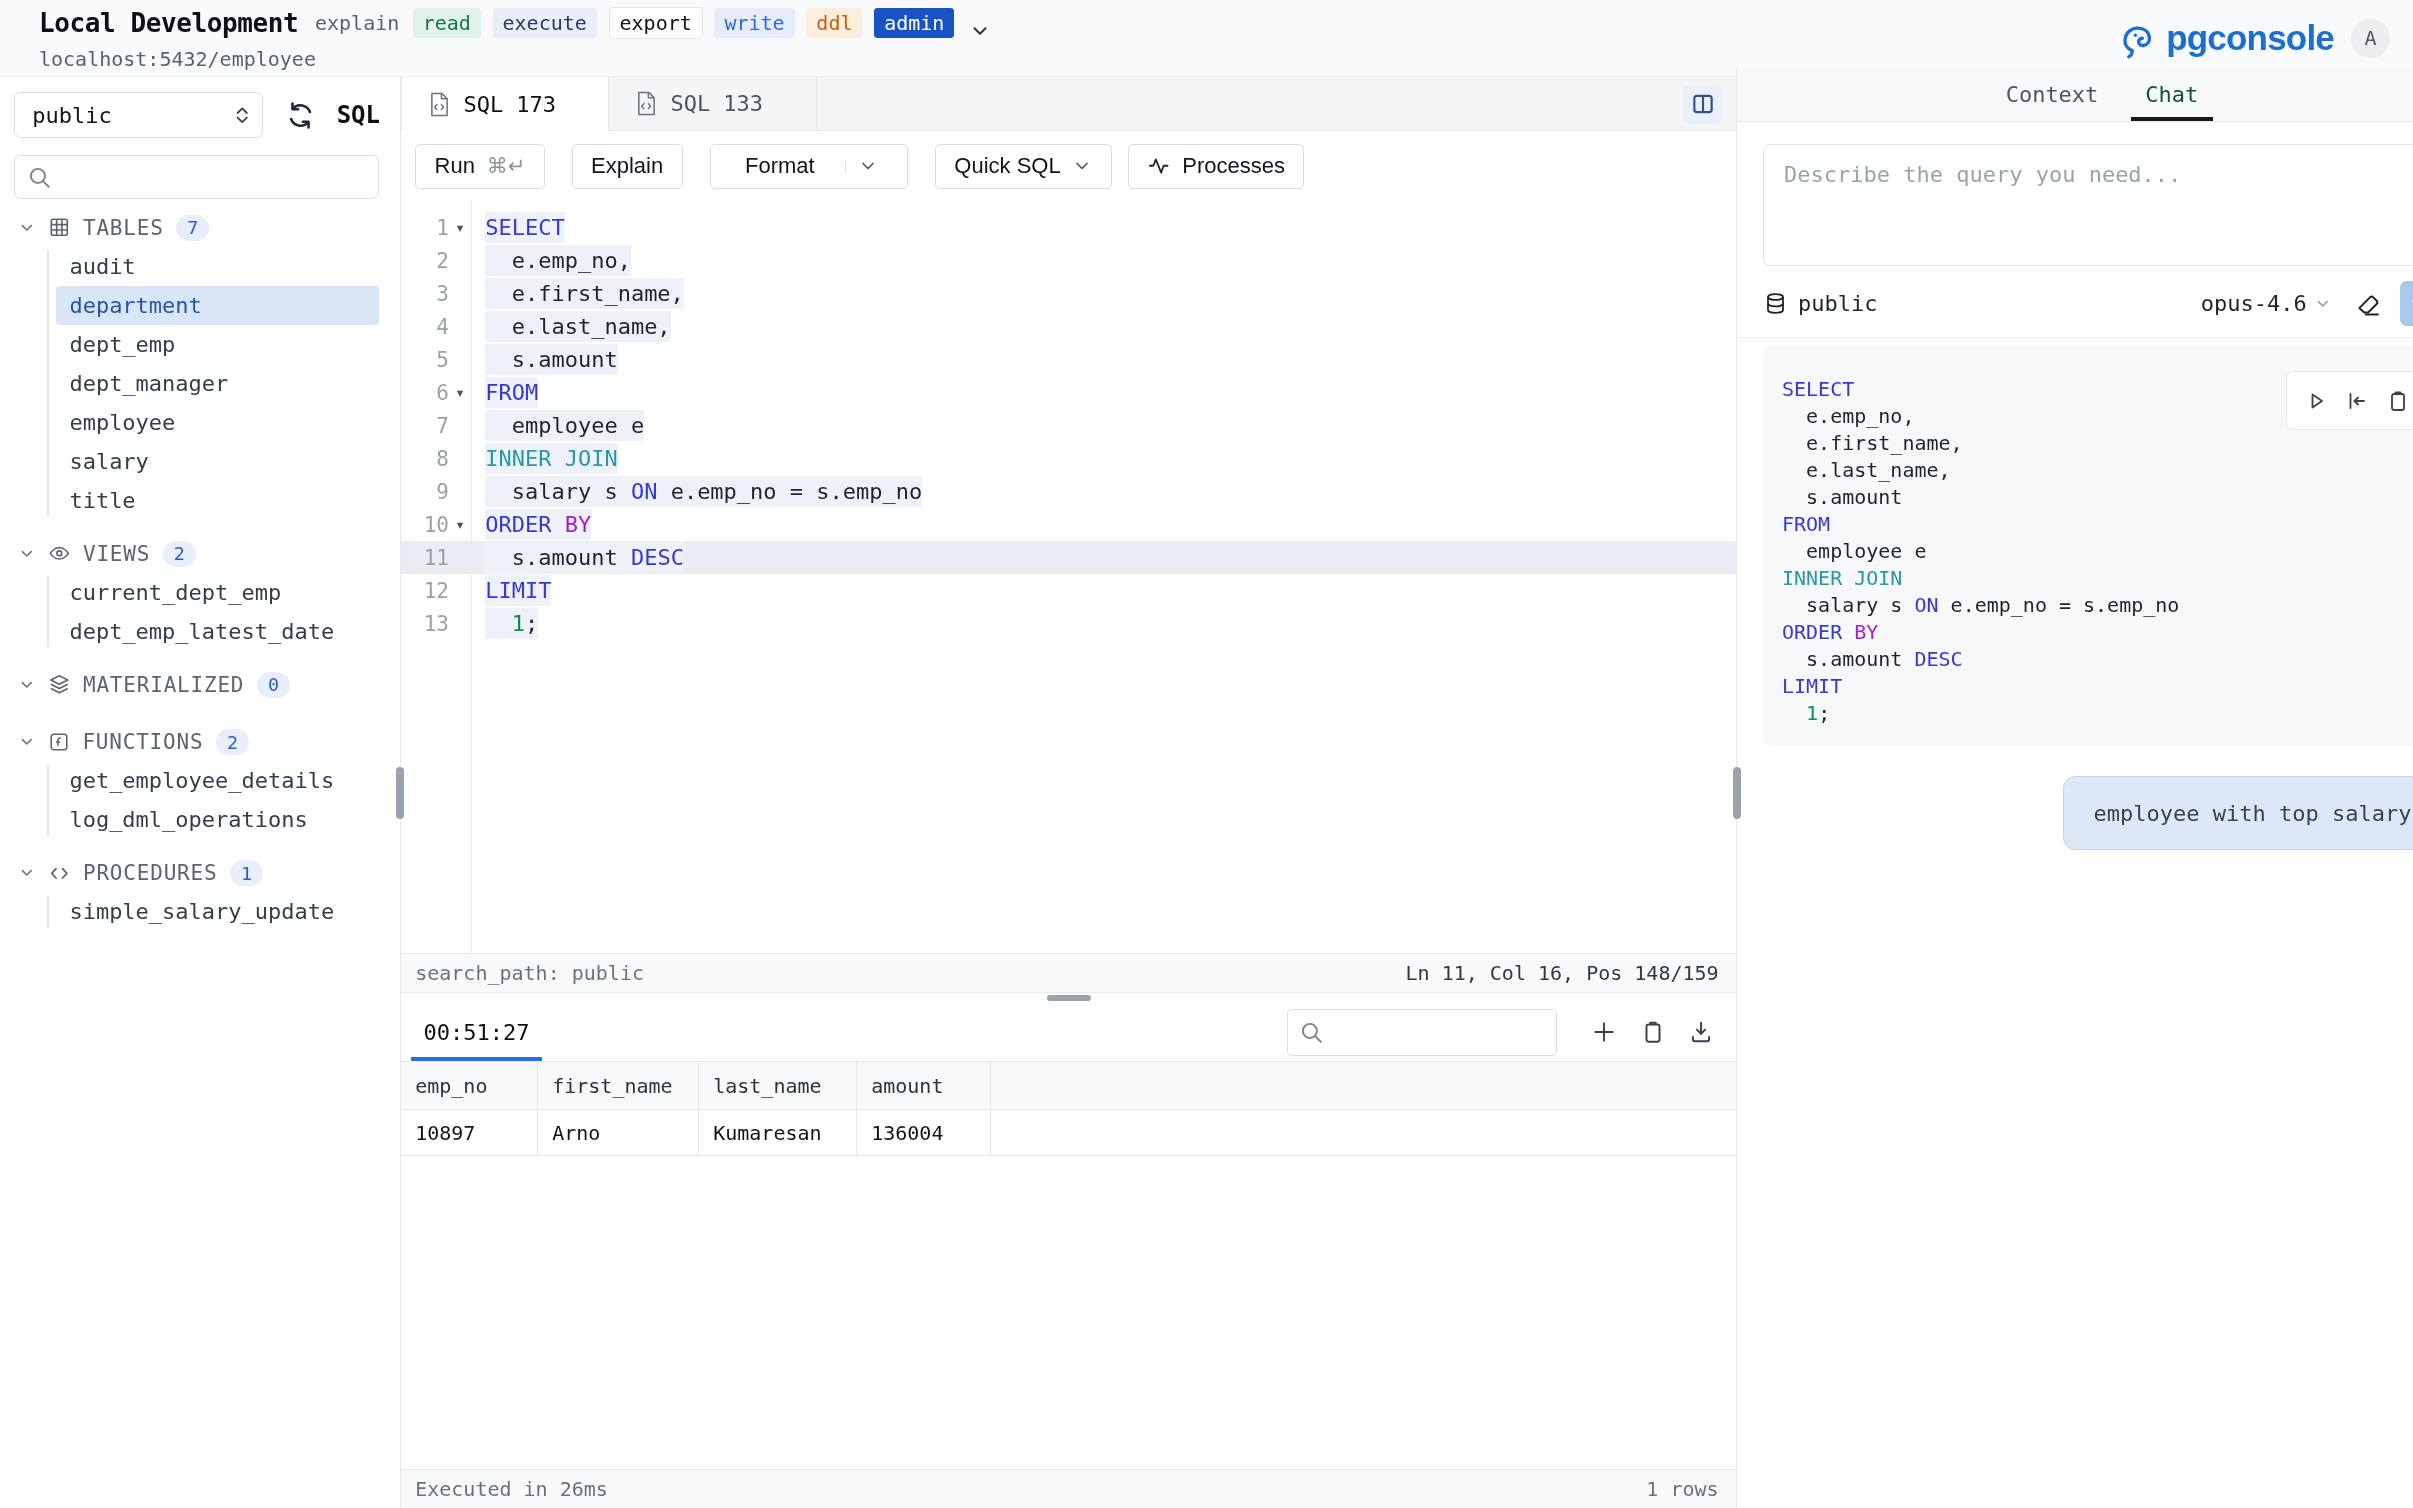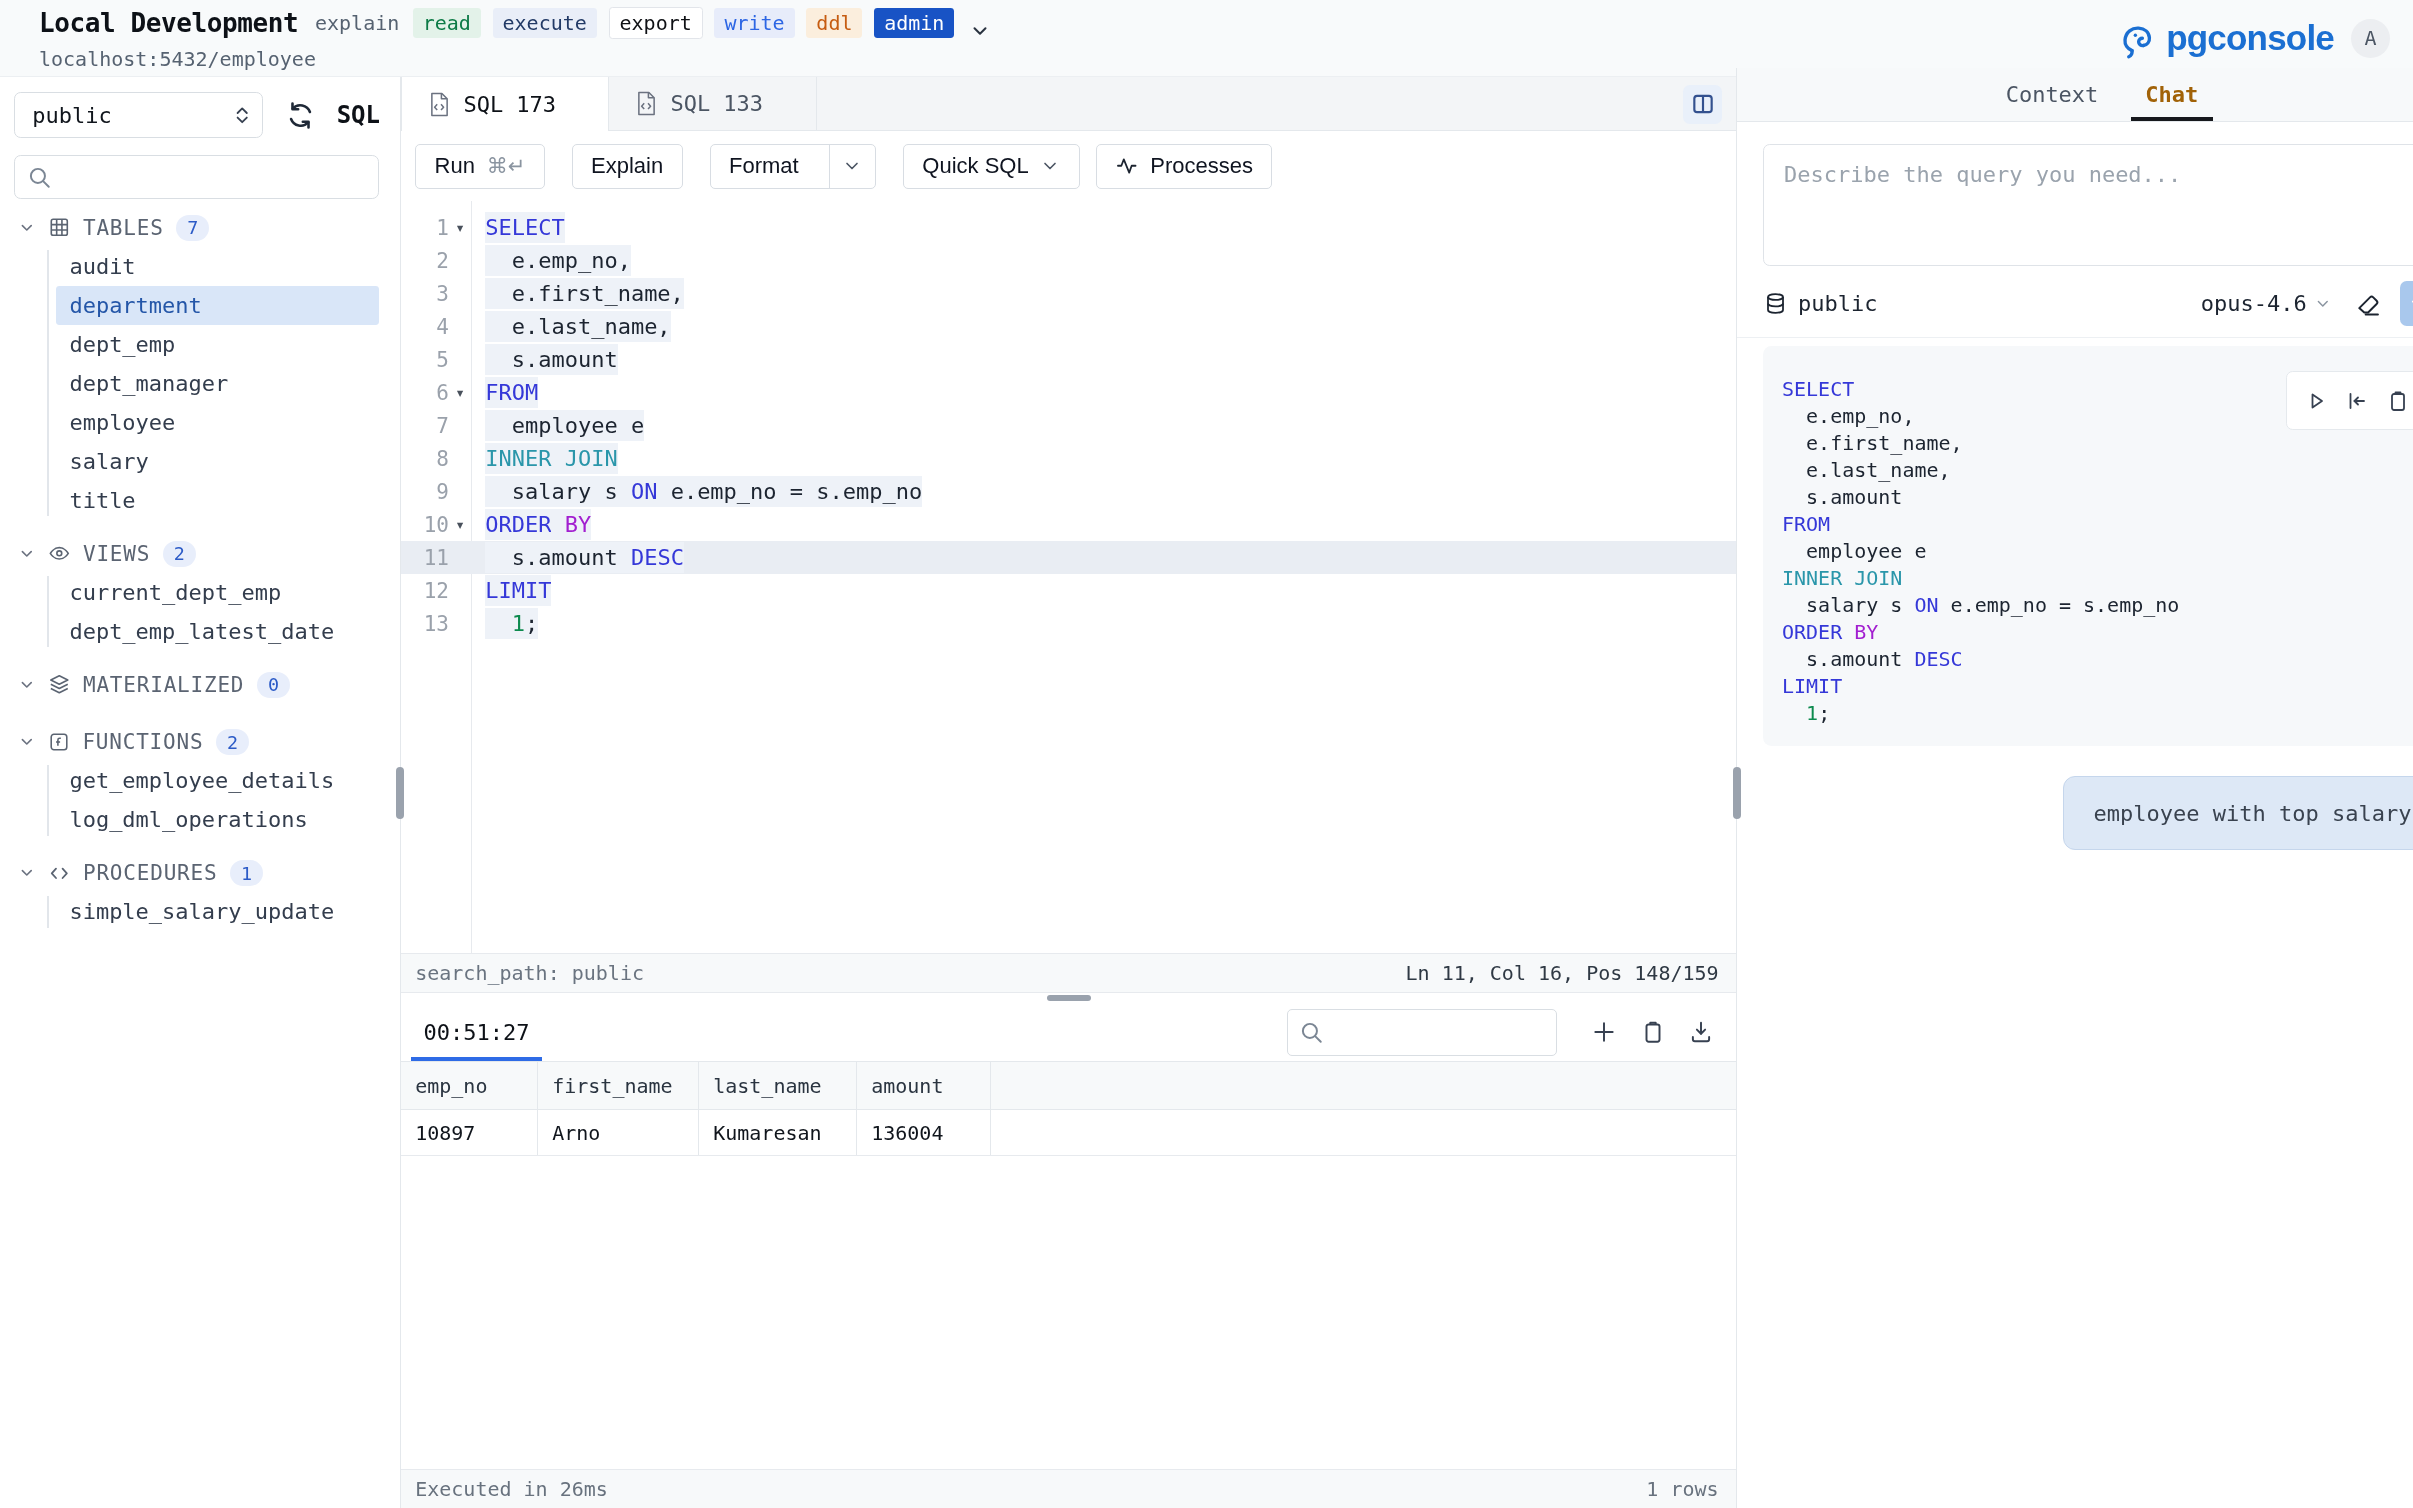--- a/index.html
+++ b/index.html
@@ -48,21 +48,21 @@
 
   
   .main{position:absolute;top:77px;left:401px;width:1336px;bottom:0;display:flex;flex-direction:column;background:#fff}
   .tabstrip{height:54px;background:#f3f5f7;border-bottom:0.8px solid #e4e8ec;display:flex;position:relative;flex:0 0 auto}
   .tab{width:208px;display:flex;align-items:center;gap:13.4px;padding-left:27px;font-size:22px;color:#4b5563;border-right:0.8px solid #e4e8ec}
   .tab.active{background:#fff;color:#0d1117;height:54px;margin-bottom:-0.8px;z-index:2;border-left:0.8px solid #e4e8ec}
   .panel-toggle{position:absolute;right:15px;top:7.5px;width:39px;height:39px;background:#e9f0fa;border-radius:6.7px;display:flex;align-items:center;justify-content:center}
   .toolbar{height:70px;display:flex;align-items:center;padding-left:14.2px;gap:27px;background:#fff;flex:0 0 auto}
   .btn{height:45px;border:0.8px solid #d8dde3;border-radius:5px;background:#fff;display:flex;align-items:center;padding:0 18.4px;font-size:22px;color:#0f1420;gap:11.7px;white-space:nowrap}
   .btn .shortcut{color:#8a94a0;font-size:21px}
-  .btn-split{padding:0}
+  .btn-split{padding:16px}
   .btn-split .lbl{padding:0 18.4px}
   .btn-split .chev-seg{height:100%;display:flex;align-items:center;padding:0 12.6px;border-left:0.8px solid #d8dde3}
 
   .editor{flex:1 1 auto;position:relative;font-size:22px;padding-top:10px;overflow:hidden}
   .editor::before{content:"";position:absolute;left:70px;top:0;bottom:0;width:0.8px;background:#e7eaee}
   .ed-line{display:flex;height:33px;align-items:center;position:relative}
   .ed-line.active{background:#e9edf3}
   .ed-gutter{flex:0 0 70px;display:flex;align-items:center;justify-content:flex-end;color:#9aa1ab;font-size:21px}
   .ed-gutter .fold{width:22px;font-size:16px;color:#49515c;text-align:center}
   .ed-gutter .fold.hid{visibility:hidden}
@@ -88,21 +88,21 @@
   .rt-fill{flex:1 1 auto;border-right:none}
   .rt-row{height:46px;display:flex;border-bottom:0.8px solid #e7eaee;background:#fff}
   .res-body{flex:1 1 auto;background:#fff}
   .res-footer{height:39px;background:#f7f9fa;border-top:0.8px solid #e7eaee;display:flex;align-items:center;padding:0 18.4px 0 14.2px;font-size:20px;color:#68727e;flex:0 0 auto}
   .res-footer .rf-right{margin-left:auto}
 
   
   .rpanel{position:absolute;top:68px;left:1736px;width:731px;bottom:0;background:#fff;border-left:0.8px solid #e4e8ec;display:flex;flex-direction:column}
   .rp-tabs{height:54px;background:#f7f9fa;border-bottom:0.8px solid #e4e8ec;display:flex;align-items:center;justify-content:center;gap:47px;flex:0 0 auto}
   .rp-tab{font-size:22px;color:#4b5563;height:100%;display:flex;align-items:center;position:relative}
-  .rp-tab.active{color:#a16207;font-weight:bold}
+  .rp-tab.active{color:#14532d;font-weight:normal}
   .rp-tab.active::after{content:"";position:absolute;left:-14.2px;right:-14.2px;bottom:0;height:4.2px;background:#17191d}
   .rp-body{flex:1;padding:22px 25px 0 26px;display:flex;flex-direction:column}
   .rp-input{height:122px;width:100%;border:0.8px solid #dfe3e8;border-radius:6.7px;padding:17px 20px;font-size:22px;font-family:"DejaVu Sans Mono",monospace;color:#1c2430;background:#fff;resize:none;outline:none}
   .rp-input::placeholder{color:#9aa3ad}
   .rp-controls{height:47px;margin-top:14.2px;display:flex;align-items:center}
   .rp-schema{display:flex;align-items:center;gap:10px;font-size:22px;color:#1c2430}
   .rp-right{margin-left:auto;display:flex;align-items:center}
   .rp-model{display:flex;align-items:center;gap:7.5px;font-size:22px;color:#1c2430}
   .rp-eraser{margin-left:22.6px}
   .send-btn{margin-left:17.6px;width:42px;height:45px;background:#a9c8ed;border-radius:6.7px;display:flex;align-items:center;justify-content:center;border:none}

